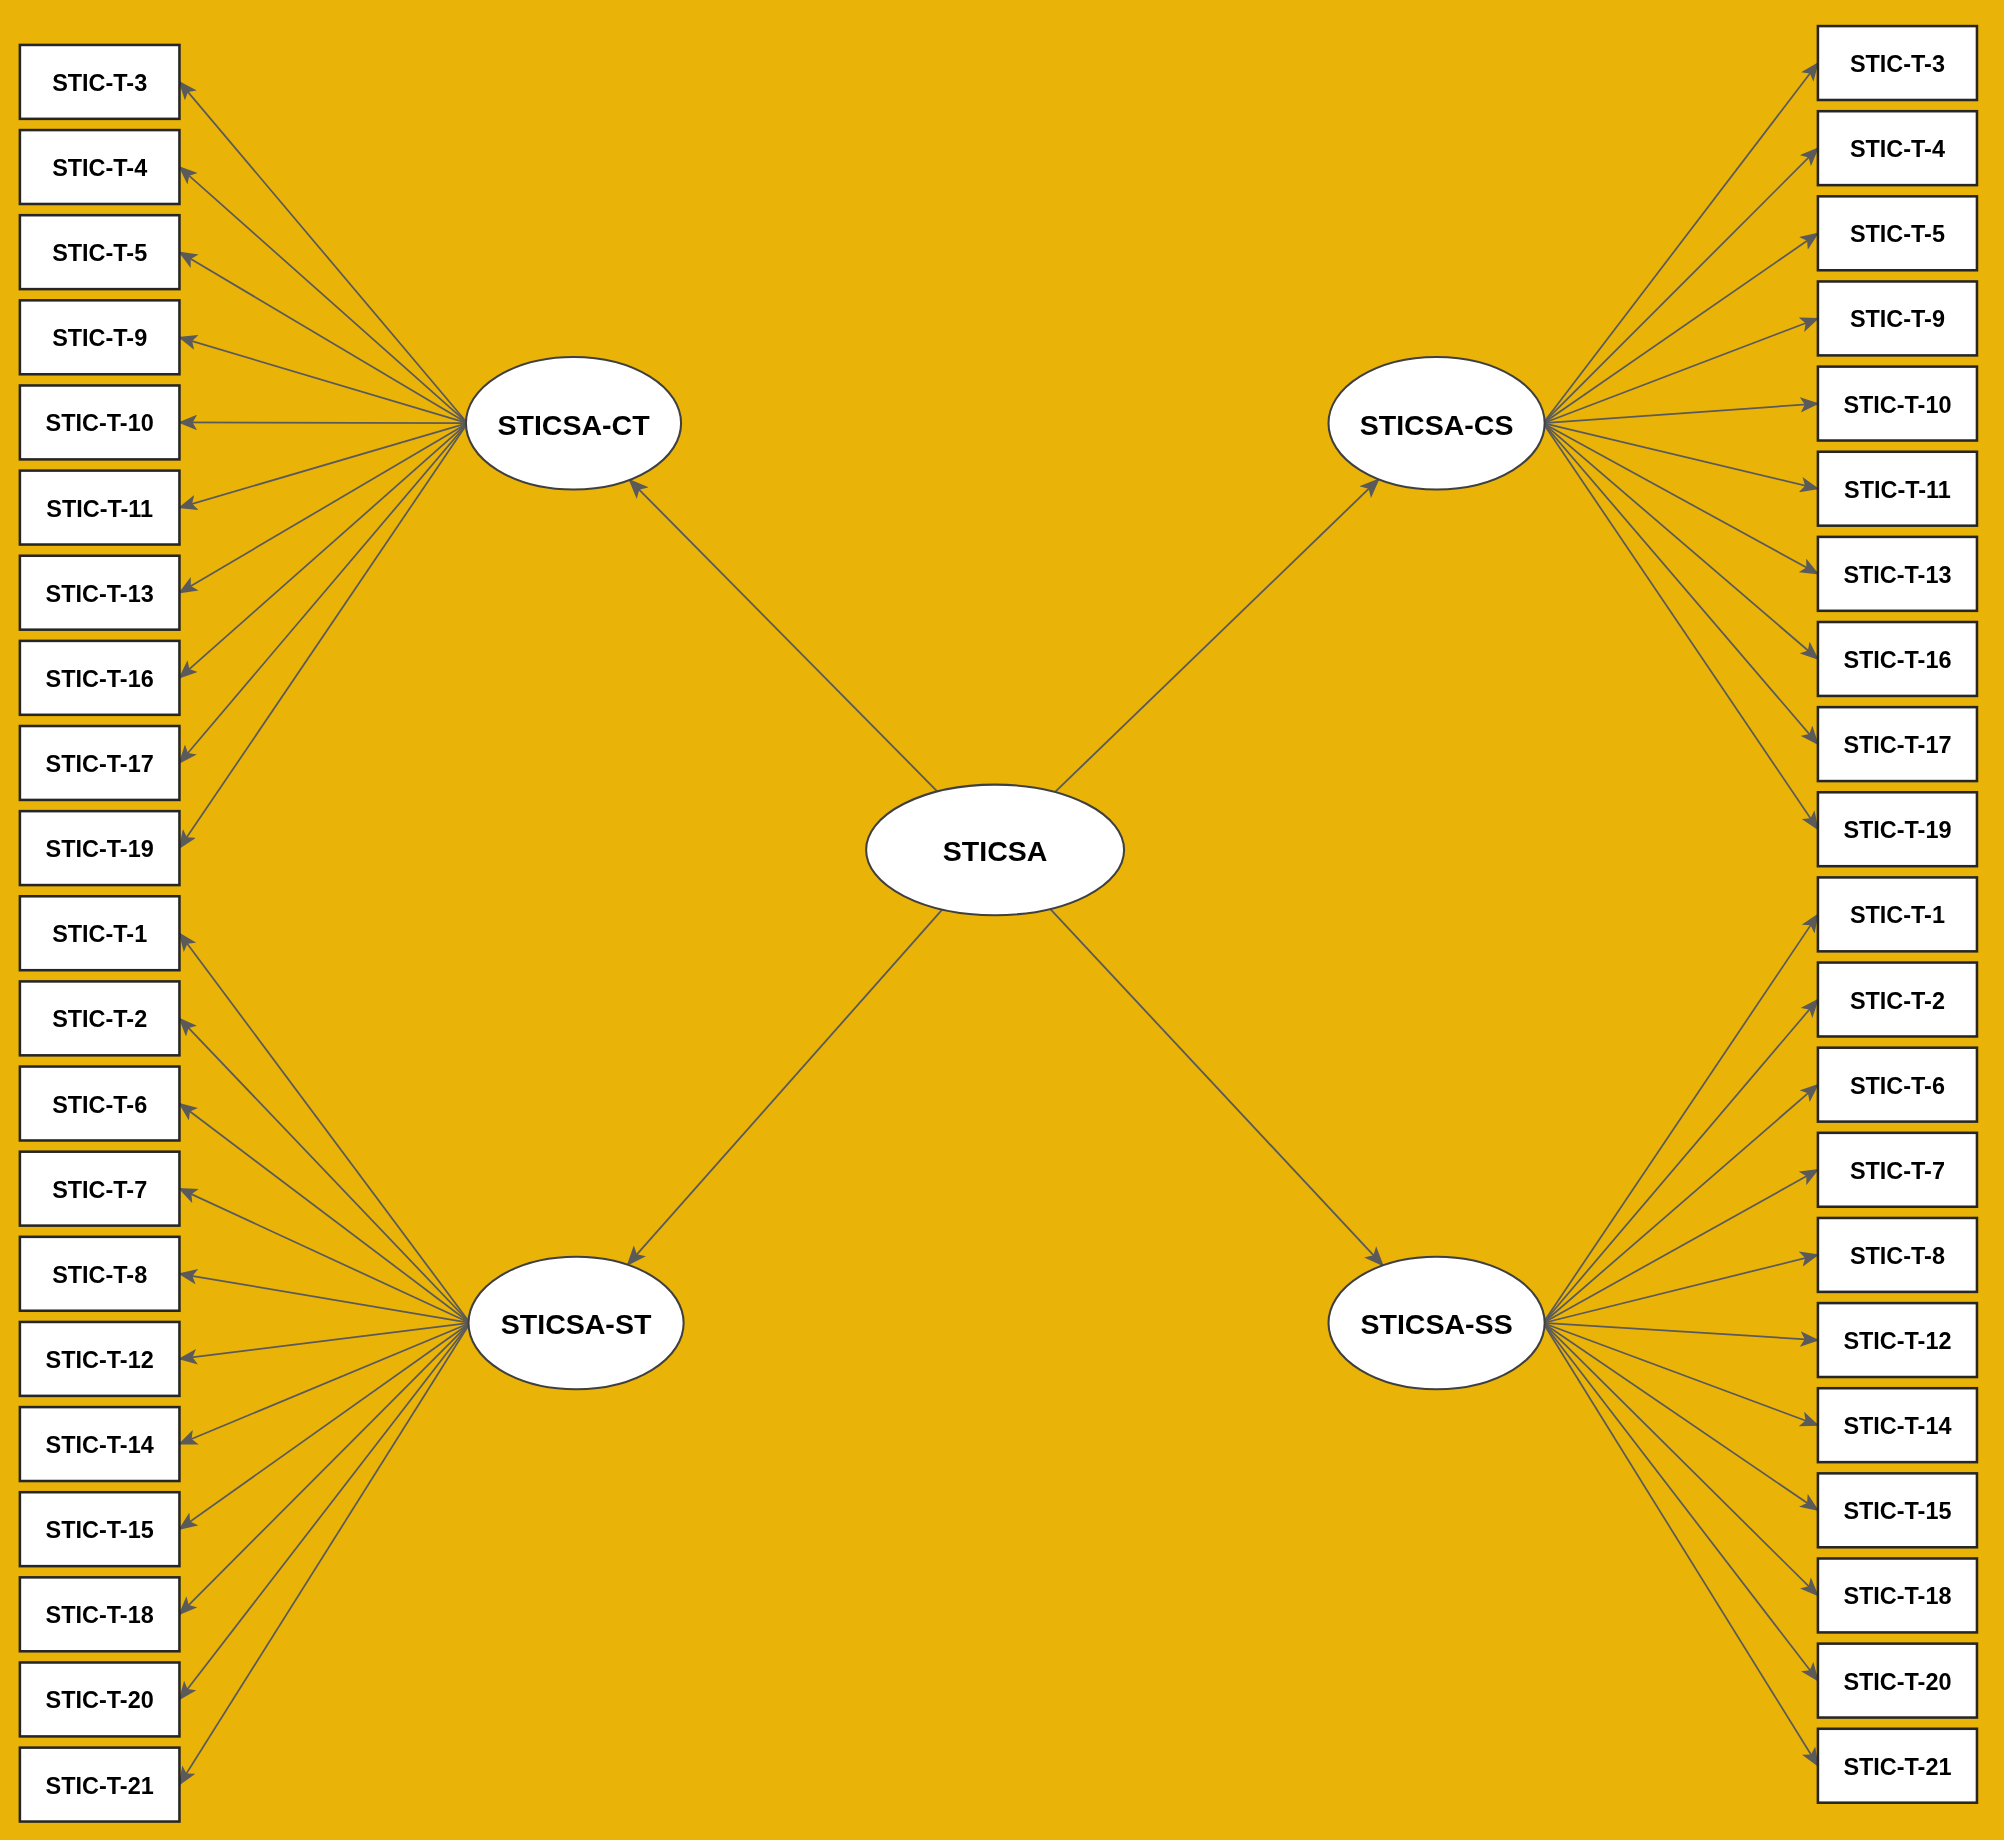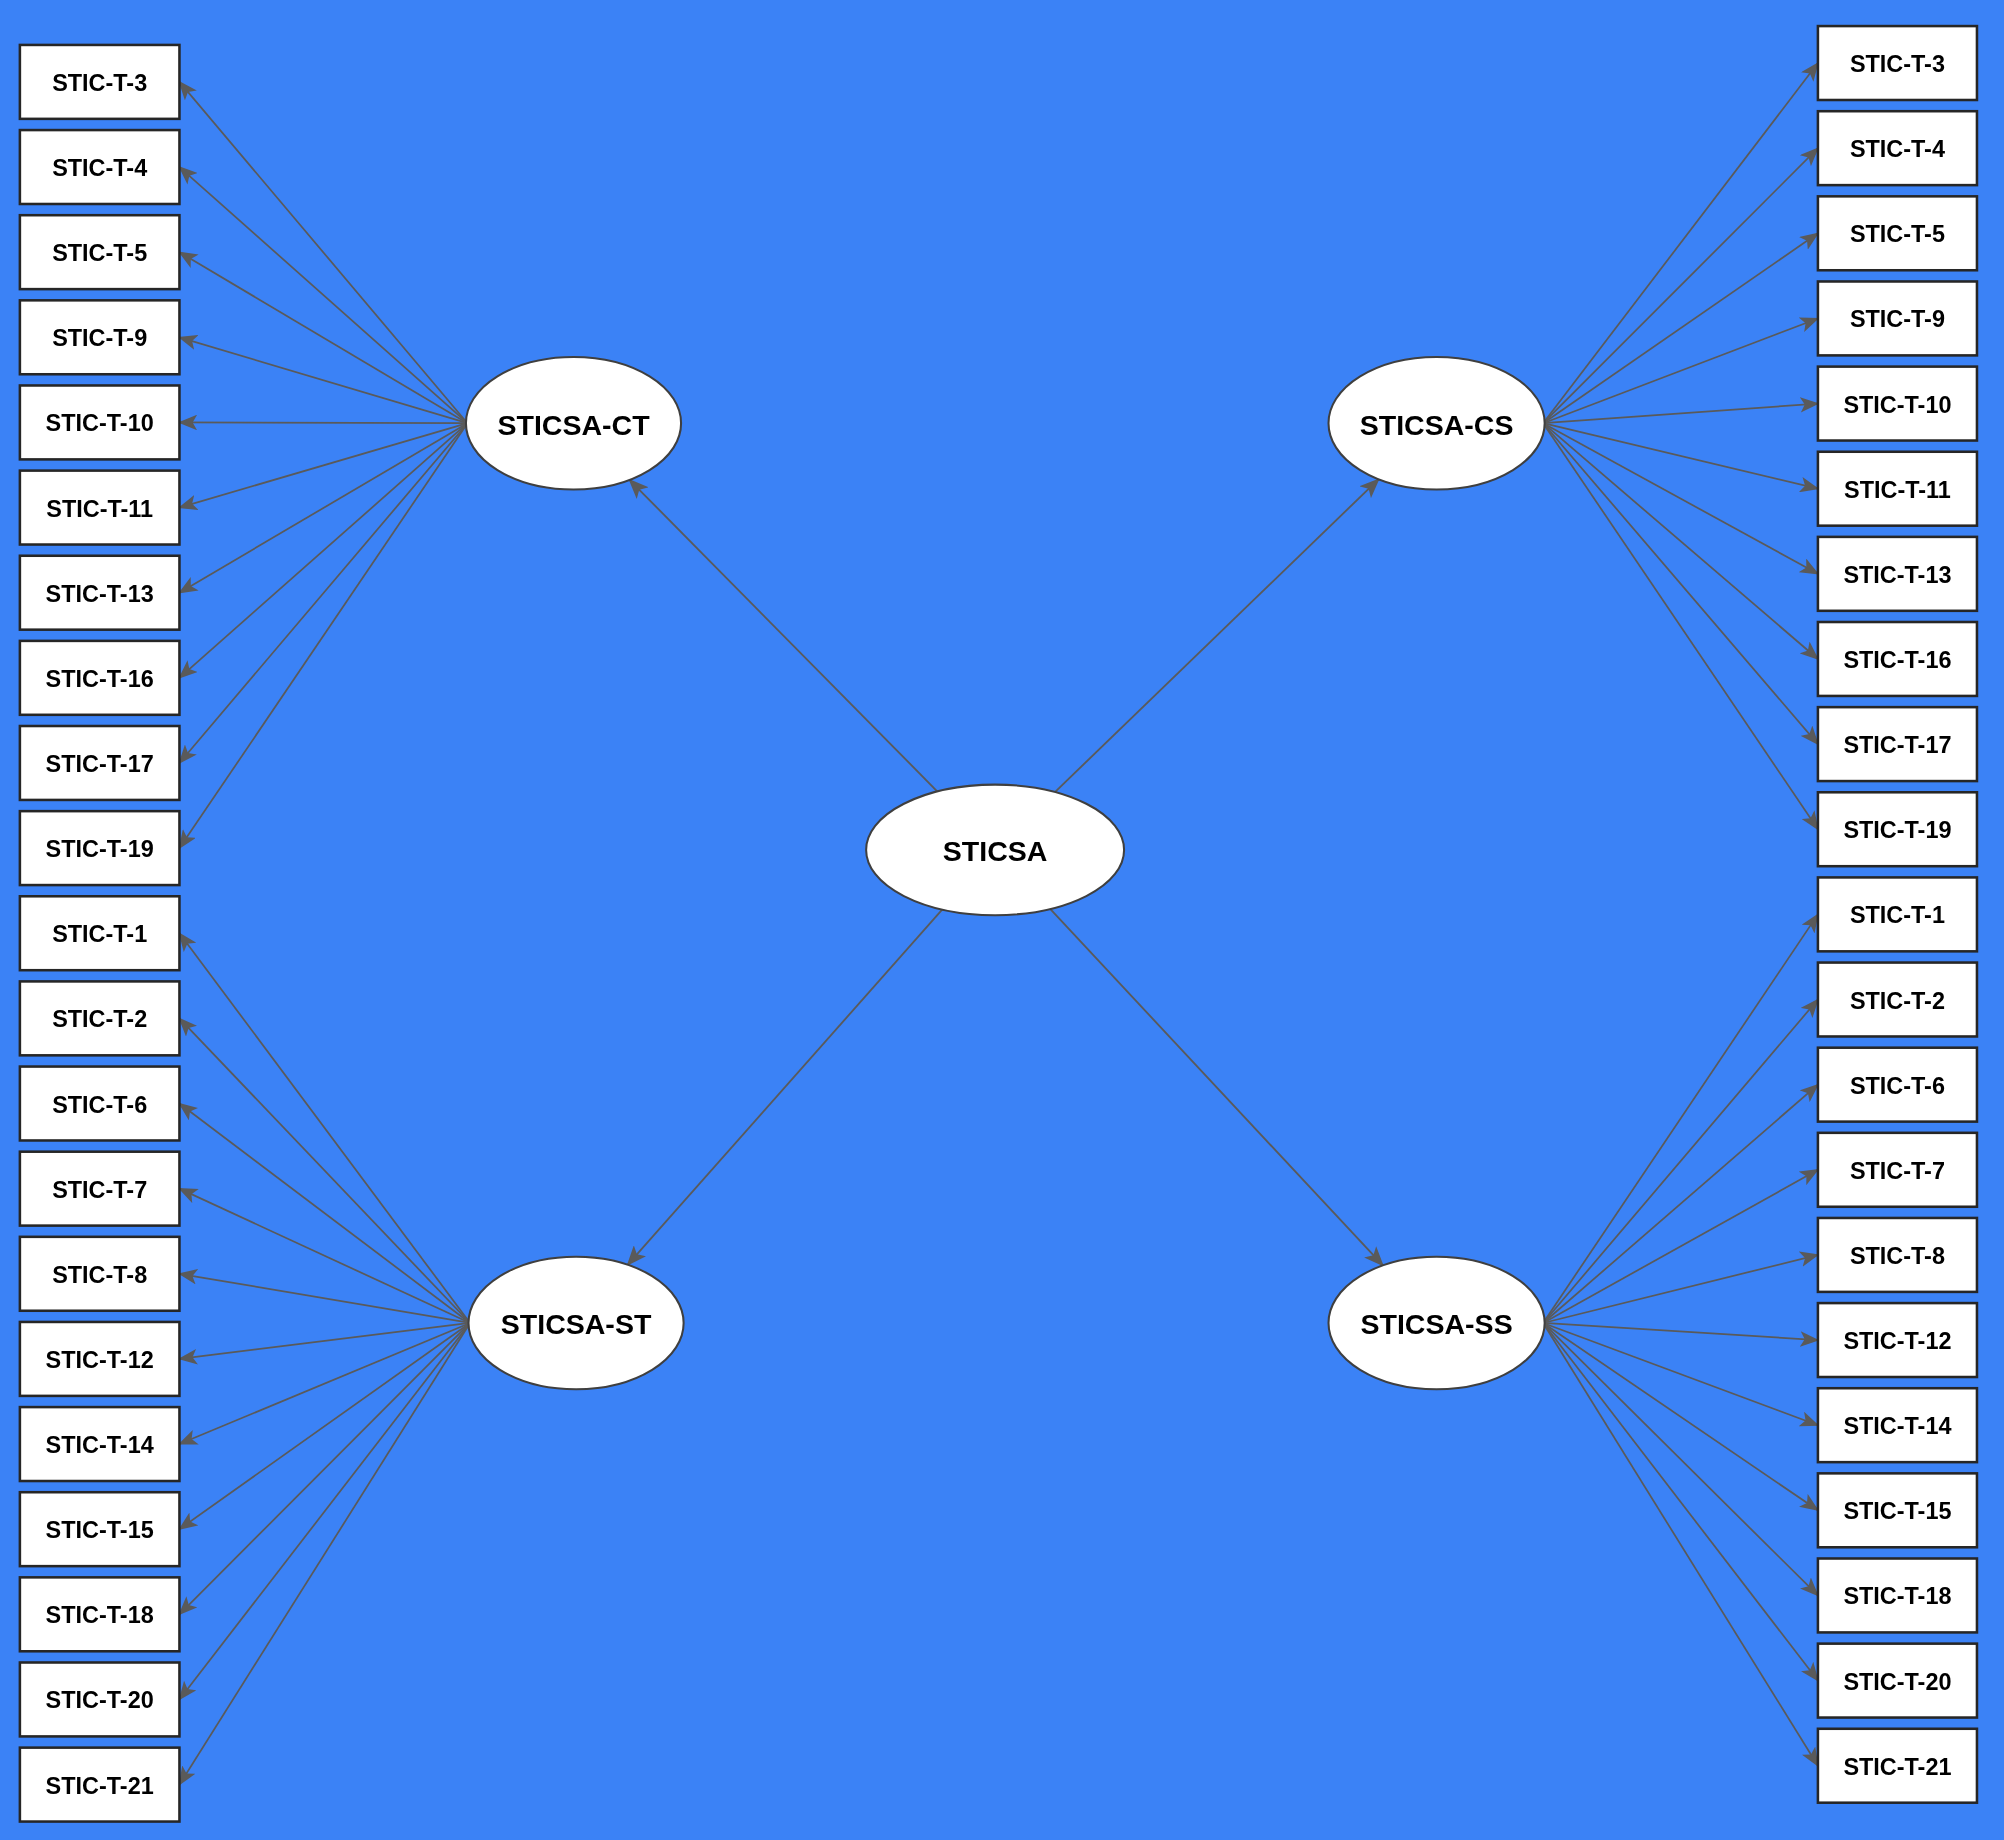--- a/index.html
+++ b/index.html
@@ -5,21 +5,21 @@
 <style>
   html, body {
     margin: 0;
     padding: 0;
     background: #ffffff;
   }
   #diagram-root {
     position: relative;
     width: 2005px;
     height: 1841px;
-    background: #3b82f6;
+    background: #eab308;
     font-family: "Liberation Sans", "DejaVu Sans", sans-serif;
     overflow: hidden;
   }
   #sem-svg {
     position: absolute;
     top: 0;
     left: 0;
     width: 2005px;
     height: 1841px;
     display: block;

